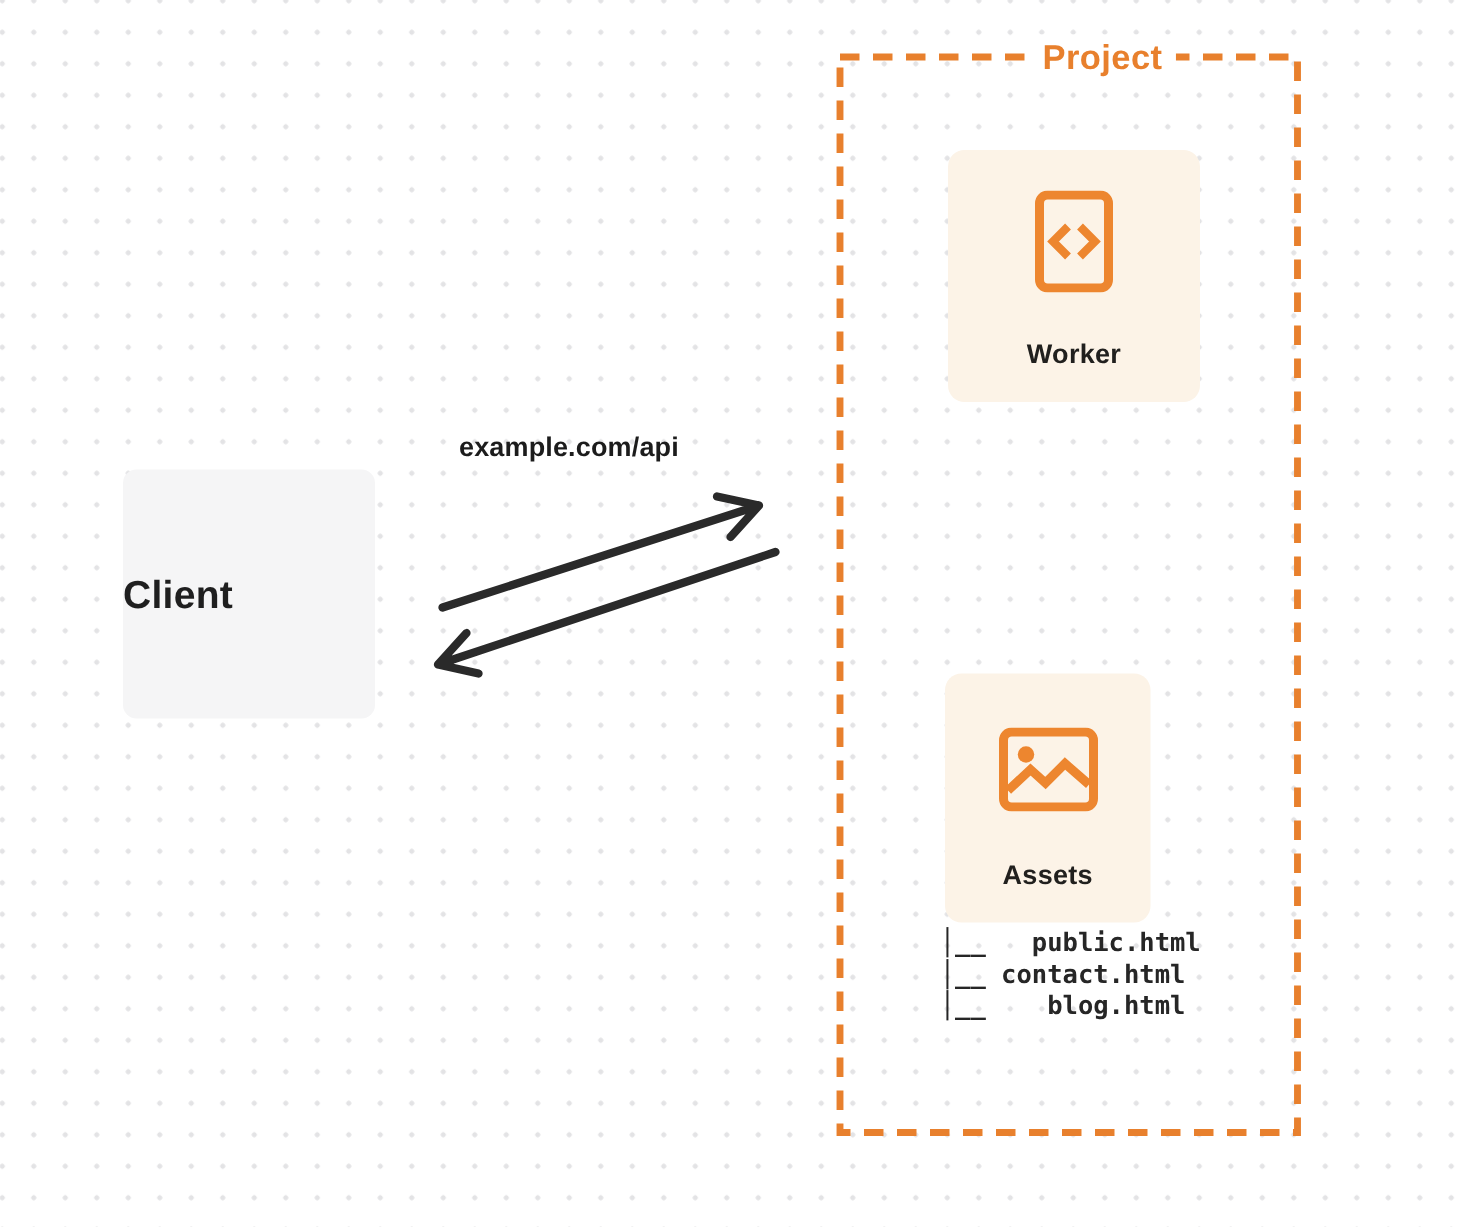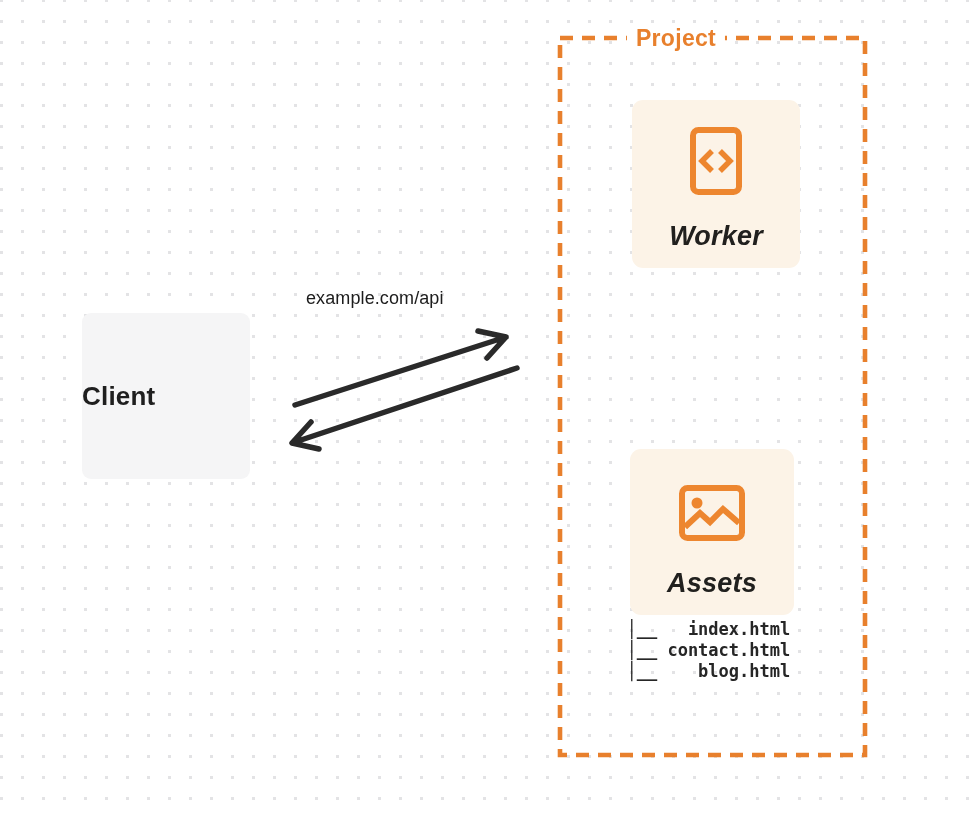--- a/index.html
+++ b/index.html
@@ -14,36 +14,36 @@
   }
   .client-box{
     position:absolute;left:82px;top:313px;width:168px;height:166px;
     background:#f5f5f6;border-radius:9px;
     display:flex;align-items:center;justify-content:flex-start;
   }
   .client-box .label{font-size:26px;font-weight:bold;color:#1f1f1f;letter-spacing:.2px;}
   .arrow-layer{position:absolute;left:0;top:0;width:980px;height:818px;pointer-events:none;}
   .request-label{
     position:absolute;left:306px;top:288px;
-    font-size:18px;font-weight:normal;color:#1c1c1c;letter-spacing:.1px;
+    font-size:18px;font-weight:bold;color:#1c1c1c;letter-spacing:.1px;
   }
   .project-border-layer{position:absolute;left:557px;top:33px;width:312px;height:726px;}
   .project-label{
-    position:absolute;left:676px;top:23px;transform:translateX(-50%);
+    position:absolute;left:735px;top:23px;transform:translateX(-50%);
     padding:0 9px;background:#ffffff;
     font-size:23px;font-weight:bold;color:#e8802d;letter-spacing:.3px;
     line-height:30px;white-space:nowrap;
   }
   .card{
     position:absolute;background:#fcf3e7;border-radius:11px;
     display:flex;flex-direction:column;align-items:center;
   }
   .card.worker{left:632px;top:100px;width:168px;height:168px;padding-top:27px;box-sizing:border-box;}
-  .card.assets{left:630px;top:449px;width:164px;height:166px;padding-top:36px;box-sizing:border-box;}
-  .card .label{font-size:27px;font-weight:bold;color:#21201e;letter-spacing:.2px;line-height:30px;font-style:italic;}
+  .card.assets{left:630px;top:449px;width:137px;height:166px;padding-top:36px;box-sizing:border-box;}
+  .card .label{font-size:18px;font-weight:bold;color:#21201e;letter-spacing:.2px;line-height:30px;}
   .card.worker .label{margin-top:26px;}
   .card.assets .label{margin-top:27px;}
   .file-tree{
     position:absolute;left:606px;top:619px;margin:0;
     font-family:"DejaVu Sans Mono",monospace;
     font-size:17px;line-height:21px;color:#262626;font-weight:bold;
     white-space:pre;
   }
 </style>
 </head>
@@ -78,15 +78,15 @@
 
   <div class="card assets">
     <svg width="66" height="56" viewBox="0 0 66 56" xmlns="http://www.w3.org/2000/svg">
       <rect x="3" y="3" width="60" height="50" rx="5.5" fill="none" stroke="#ed862f" stroke-width="6"></rect>
       <circle cx="18" cy="18" r="5.5" fill="#ed862f"></circle>
       <path d="M6 42 L21 28 L31 37 L44 24 L60 38" fill="none" stroke="#ed862f" stroke-width="6" stroke-linejoin="miter"></path>
     </svg>
     <span class="label">Assets</span>
   </div>
 
-  <pre class="file-tree"><div>  │__   index.html</div><div>  │__ contact.html</div><div>  │__    blog.html</div></pre>
+  <pre class="file-tree"><div>  │__   public.html</div><div>  │__ contact.html</div><div>  │__    blog.html</div></pre>
 
 </div>
 
 </body></html>

